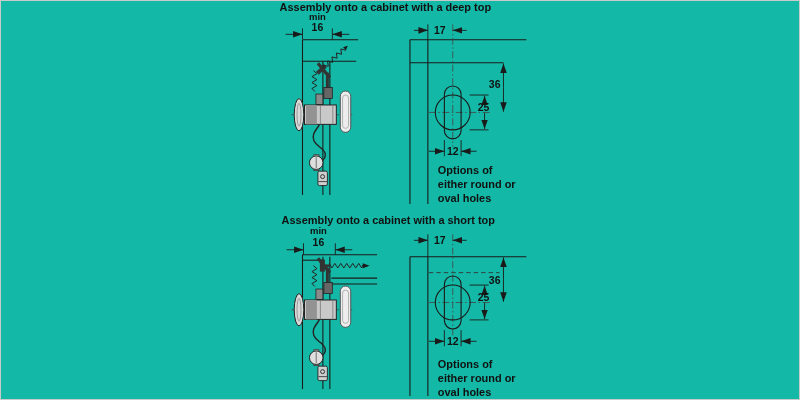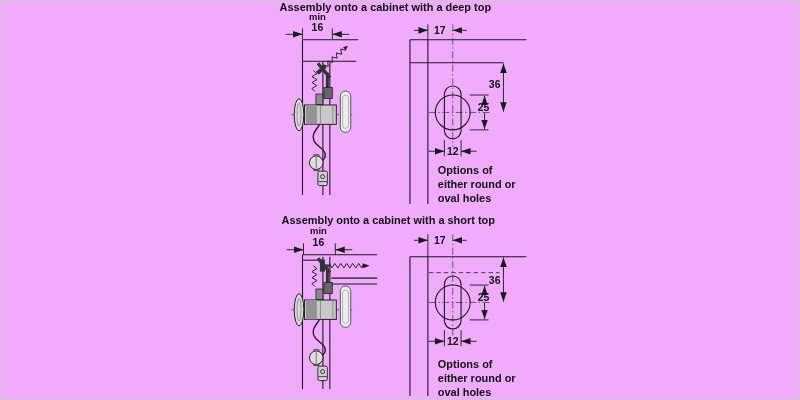--- a/index.html
+++ b/index.html
@@ -1,16 +1,16 @@
 <!DOCTYPE html>
 <html><head>
 <meta charset="utf-8">
 <style>
   html,body{margin:0;padding:0;background:#fff;}
-  #screen{position:relative;width:798px;height:398px;background:#f0abfc;border:1px solid #c9c9c9;overflow:hidden;font-family:"Liberation Sans",sans-serif;}
+  #screen{position:relative;width:798px;height:398px;background:#14b8a6;border:1px solid #c9c9c9;overflow:hidden;font-family:"Liberation Sans",sans-serif;}
   svg{display:block}
   .title{font:bold 11px "Liberation Sans",sans-serif;fill:#111;}
   .dim{font:bold 10.5px "Liberation Sans",sans-serif;fill:#111;text-anchor:middle;}
   .dimS{font:bold 9.5px "Liberation Sans",sans-serif;fill:#111;text-anchor:middle;}
   .dimE{font:bold 10.5px "Liberation Sans",sans-serif;fill:#111;text-anchor:end;}
   .note{font:bold 11px "Liberation Sans",sans-serif;fill:#111;}
   .s{stroke:#1a1a1a;stroke-width:1.1;fill:none;}
   .sd{stroke:#1a1a1a;stroke-width:0.9;fill:none;}
   .cl{stroke:#444;stroke-width:0.8;fill:none;stroke-dasharray:7 2.5 1.5 2.5;}
   .hid{stroke:#333;stroke-width:0.9;fill:none;stroke-dasharray:4.5 3;}

